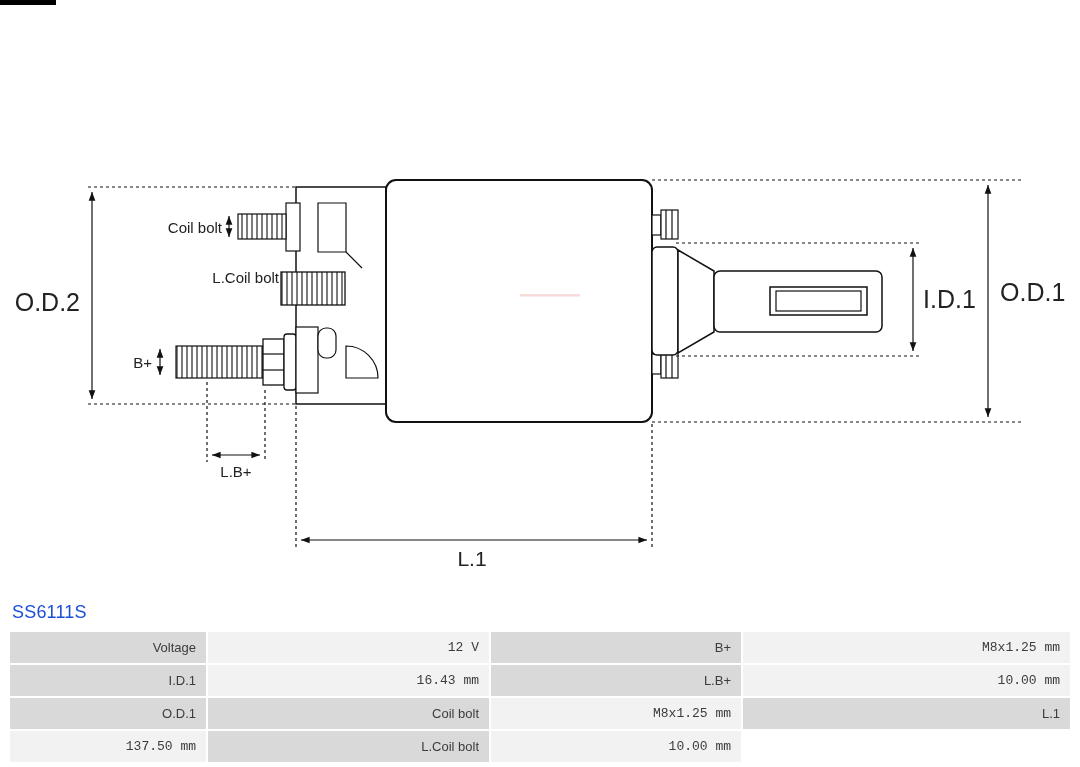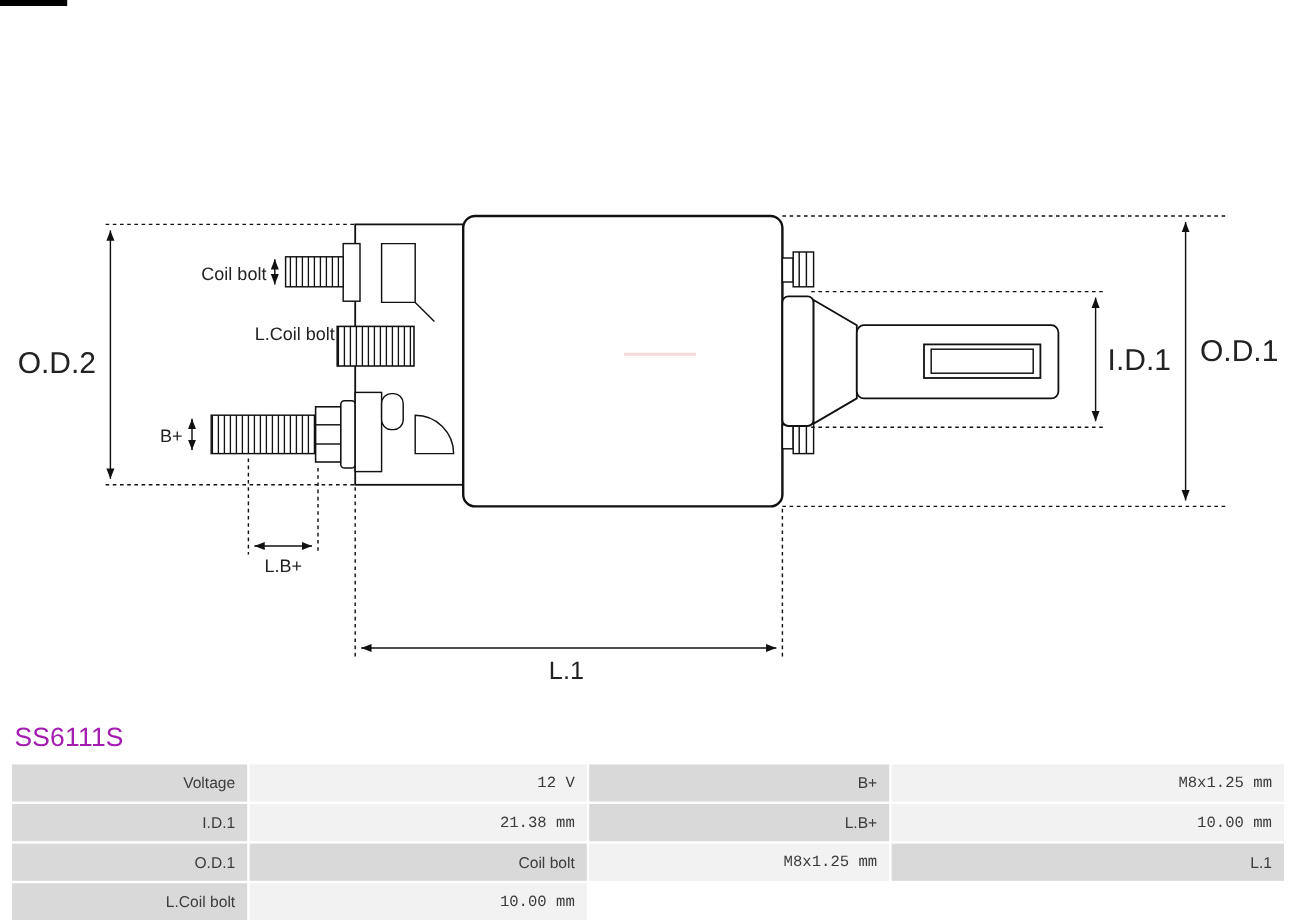--- a/index.html
+++ b/index.html
@@ -13,21 +13,21 @@
   svg { display:block; }
   .dash { stroke:#111; stroke-width:1.2; stroke-dasharray:3 3; fill:none; }
   .dl   { stroke:#111; stroke-width:1.2; fill:none; }
   text  { fill:#222; font-family:"Liberation Sans", sans-serif; }
   .big  { font-size:25px; }
   .md   { font-size:21px; }
   .sm   { font-size:15px; }
 
   
   .product-code {
-    margin:2px 0 9px 12px; font-size:22px; font-weight:500; color:#a21caf; letter-spacing:.2px;
+    margin:2px 0 9px 12px; font-size:18px; font-weight:500; color:#1d4ed8; letter-spacing:.2px;
   }
 
   
   .spec-table {
     display:grid; grid-template-columns:196px 281px 250px 1fr; gap:2px;
     margin:0 10px; background:#ffffff;
   }
   .cell {
     height:31px; line-height:31px; padding:0 10px 0 0; box-sizing:border-box;
     text-align:right; font-size:13px; color:#3c3c3c; white-space:nowrap; overflow:hidden;
@@ -144,24 +144,25 @@
 
 <h1 class="product-code">SS6111S</h1>
 
 <div class="spec-table">
   <div class="cell lab">Voltage</div>
   <div class="cell val">12 V</div>
   <div class="cell lab">B+</div>
   <div class="cell val">M8x1.25 mm</div>
 
   <div class="cell lab">I.D.1</div>
-  <div class="cell val">21.38 mm</div>
+  <div class="cell val">16.43 mm</div>
   <div class="cell lab">L.B+</div>
   <div class="cell val">10.00 mm</div>
 
   <div class="cell lab">O.D.1</div>
   <div class="cell lab">Coil bolt</div>
   <div class="cell val">M8x1.25 mm</div>
 
   <div class="cell lab">L.1</div>
+  <div class="cell val">137.50 mm</div>
   <div class="cell lab">L.Coil bolt</div>
   <div class="cell val">10.00 mm</div>
 </div>
 
 </body></html>

